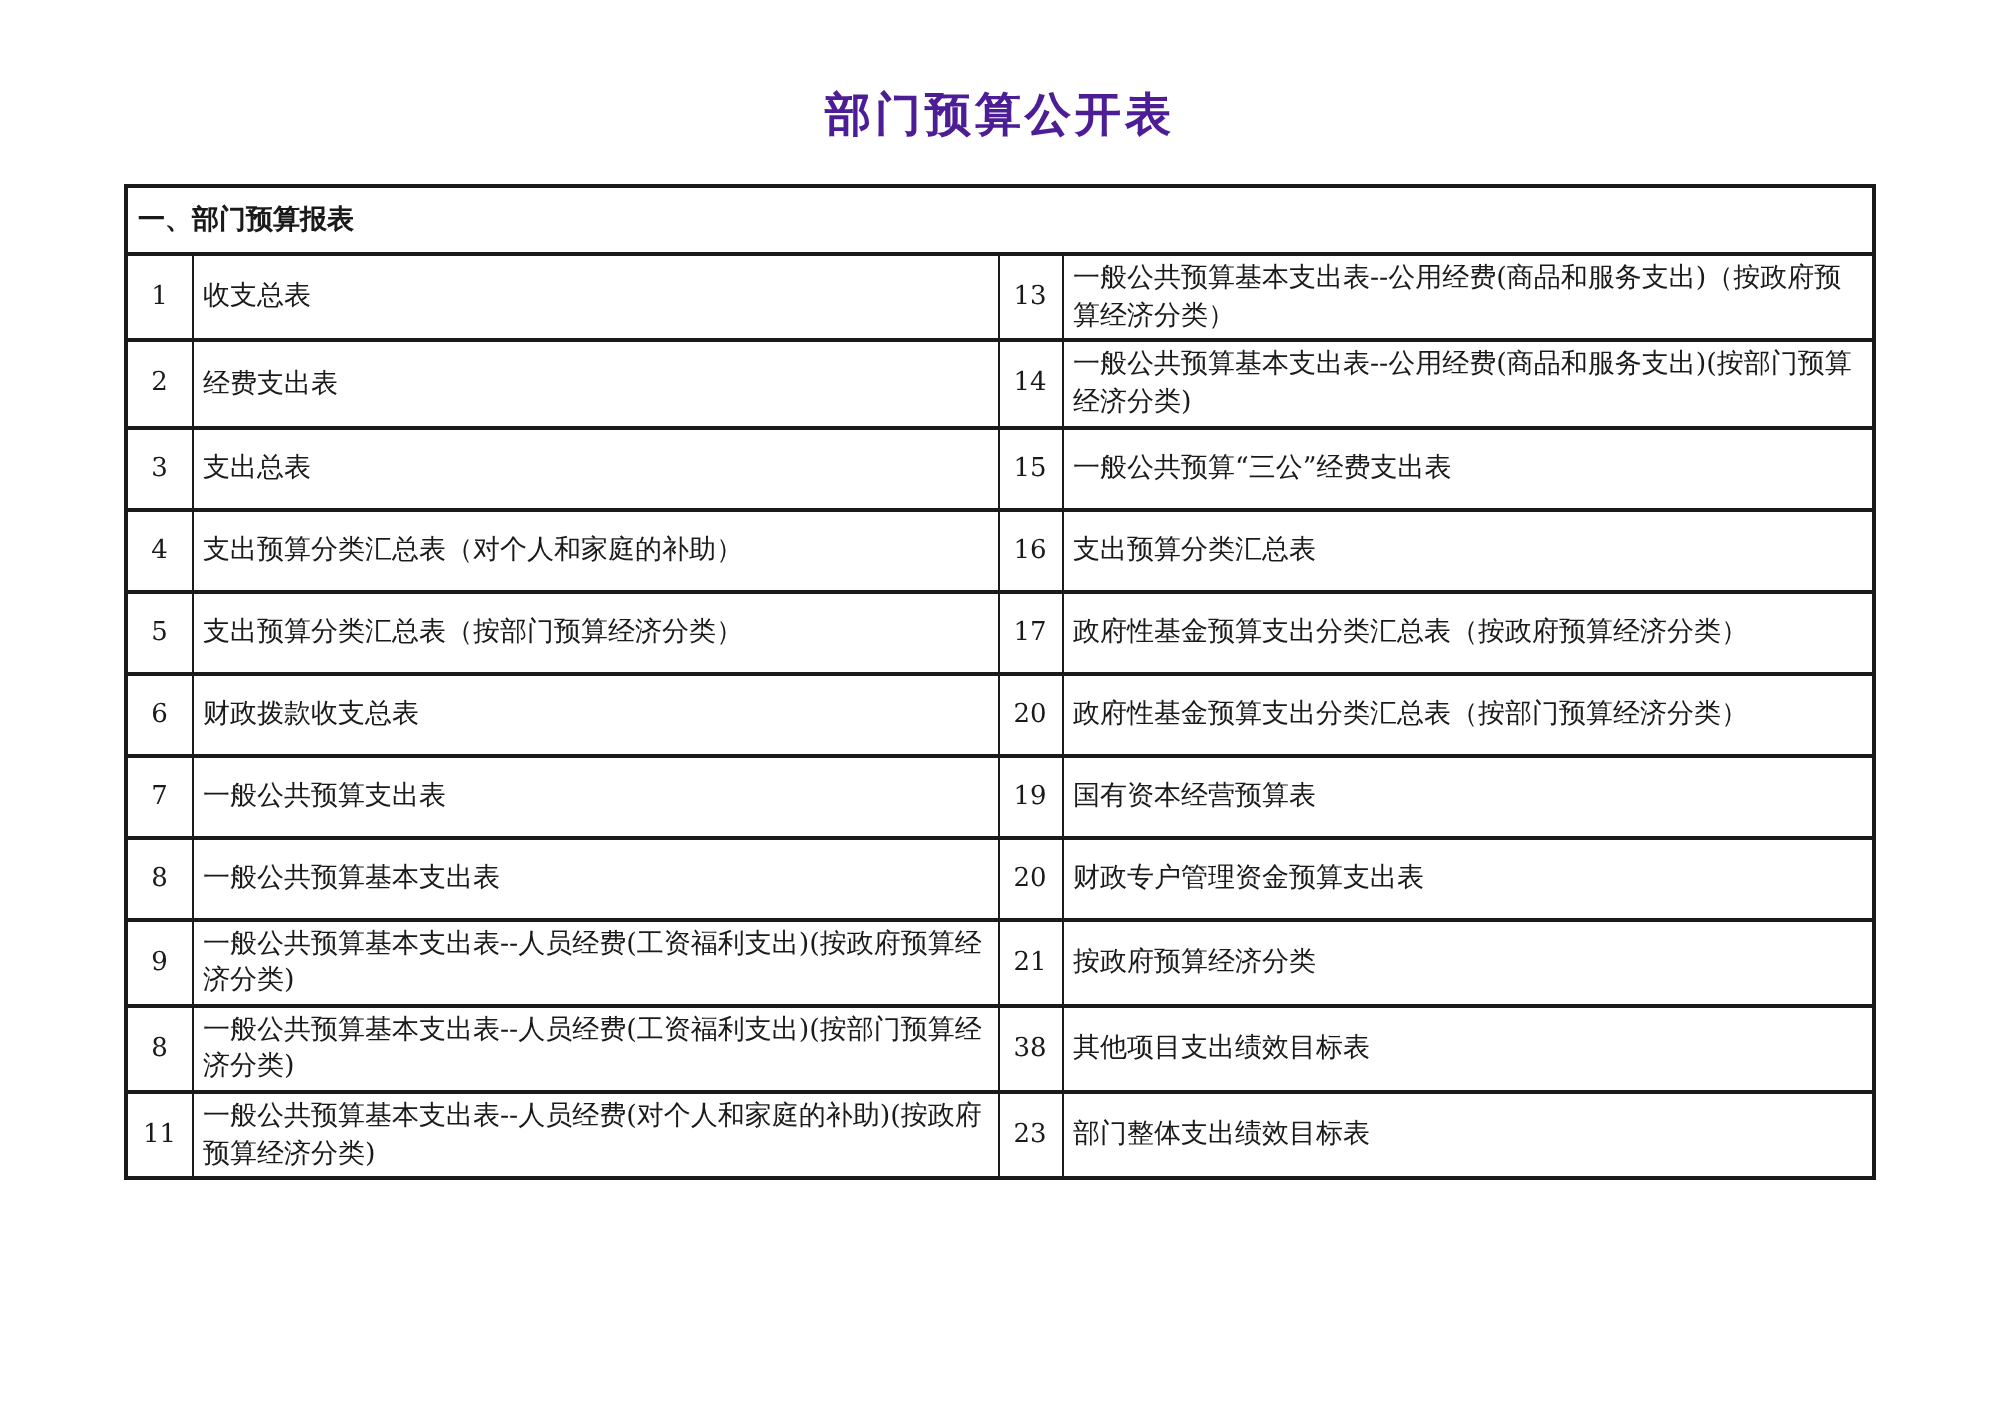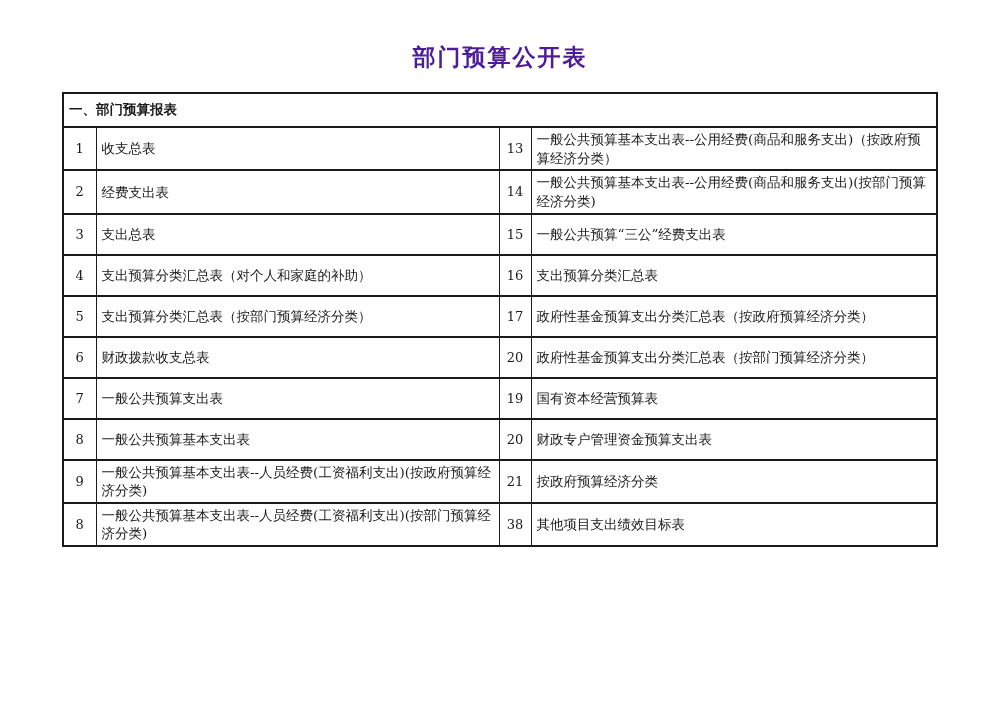--- a/index.html
+++ b/index.html
@@ -138,17 +138,23 @@
           <td class="name">一般公共预算基本支出表--人员经费(工资福利支出)(按政府预算经济分类)</td>
           <td class="num">21</td>
           <td class="name">按政府预算经济分类</td>
         </tr>
         <tr class="h-double">
           <td class="num">8</td>
           <td class="name">一般公共预算基本支出表--人员经费(工资福利支出)(按部门预算经济分类)</td>
           <td class="num">38</td>
           <td class="name">其他项目支出绩效目标表</td>
         </tr>
+        <tr class="h-double">
+          <td class="num">11</td>
+          <td class="name">一般公共预算基本支出表--人员经费(对个人和家庭的补助)(按政府预算经济分类)</td>
+          <td class="num">23</td>
+          <td class="name">部门整体支出绩效目标表</td>
+        </tr>
       </tbody>
     </table>
   </div>
 
 </div>
 
 </body></html>

